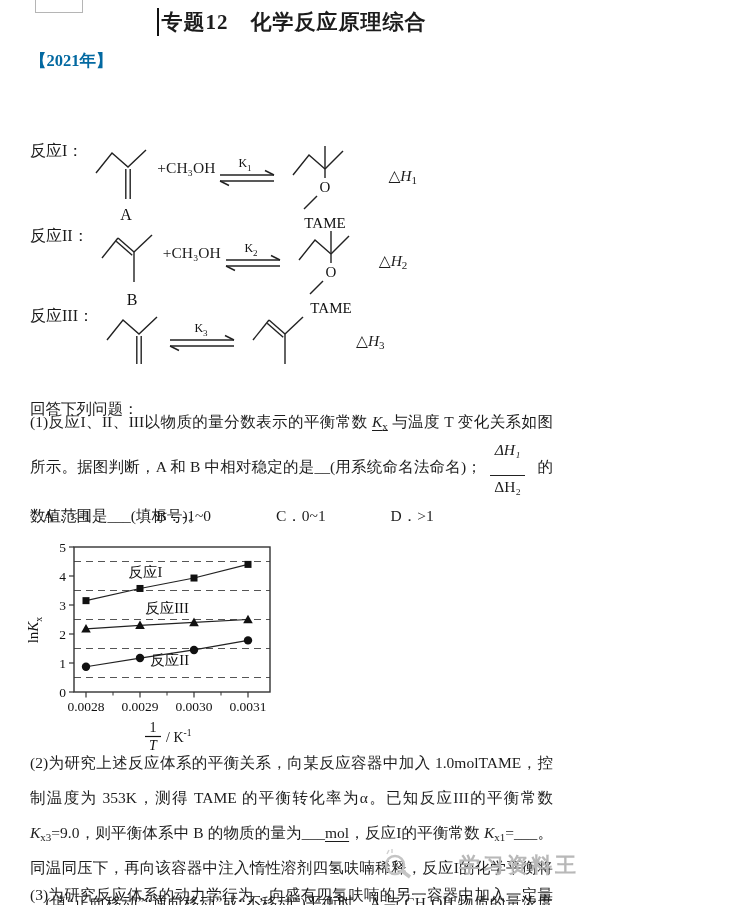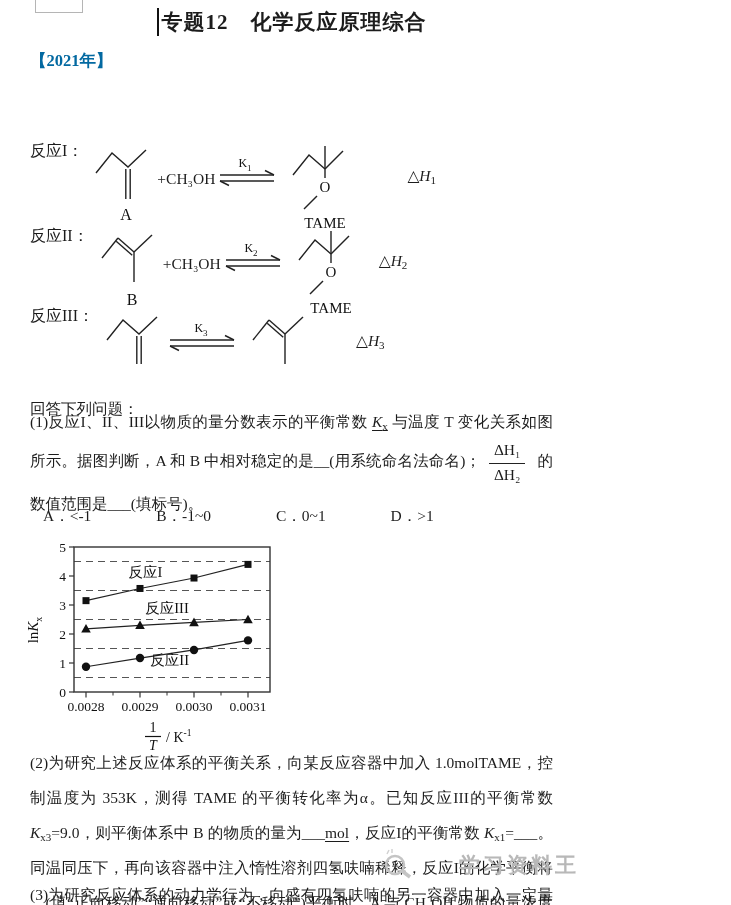--- a/index.html
+++ b/index.html
@@ -15,33 +15,33 @@
   .p-intro{top:72px;}
   .ask{top:391px;}
   .pq1{top:404px;}
   .p2{top:745px;}
   .p3{top:881px;line-height:28px;}
   .kx{font-style:italic;}
   .wavy{text-decoration-line:underline;text-decoration-style:wavy;text-decoration-color:#d00000;
         text-decoration-thickness:1px;text-underline-offset:3px;text-decoration:underline;}
   sub{font-size:11px;font-style:normal;vertical-align:-3px;line-height:0;}
   .frac{display:inline-block;text-align:center;vertical-align:middle;margin:0 8px;line-height:1.35;font-size:15.5px;}
-  .frac .num{display:block;border-bottom:1.3px solid #222;padding:1px 5px 2px;}
+  .frac .num{display:block;border-bottom:1.3px solid #222;padding:1px 5px 14px;font-style:italic;}
   .frac .den{display:block;padding-top:1px;}
   .options{position:absolute;top:506px;left:30px;font-size:15.5px;}
   .options span{margin-right:48px;margin-left:13px;}
   .rxn{position:absolute;left:30px;display:flex;align-items:flex-start;}
   .row1{top:141px;}
   .row2{top:226px;}
   .row3{top:306px;}
   .rxn-label{font-size:16px;}
-  .plus{font-size:15.5px;margin-top:29px;margin-left:4px;}
+  .plus{font-size:15.5px;margin-top:18px;margin-left:4px;}
   .arrow{margin-top:14px;}
   .dh{font-size:15.5px;margin-top:26px;}
-  .dh-gap1{margin-left:46px;}
+  .dh-gap1{margin-left:27px;}
   .dh-gap2{margin-left:12px;}
   .dh-gap3{margin-left:46px;}
   .struct{margin-left:8px;}
   .bond{stroke:#222;stroke-width:1.4;fill:none;}
   svg text{font-family:"Liberation Serif","DejaVu Serif",serif;}
   .slabel{font-size:15px;fill:#111;text-anchor:middle;}
   .ktext{font-size:12px;fill:#111;text-anchor:middle;}
   .chart{position:absolute;left:26px;top:534px;}
   .watermark{position:absolute;top:848px;right:4px;display:flex;align-items:center;z-index:5;gap:40px;}
   .watermark .wm-text{font-size:21px;font-weight:bold;color:#b8b8b8;letter-spacing:3px;

